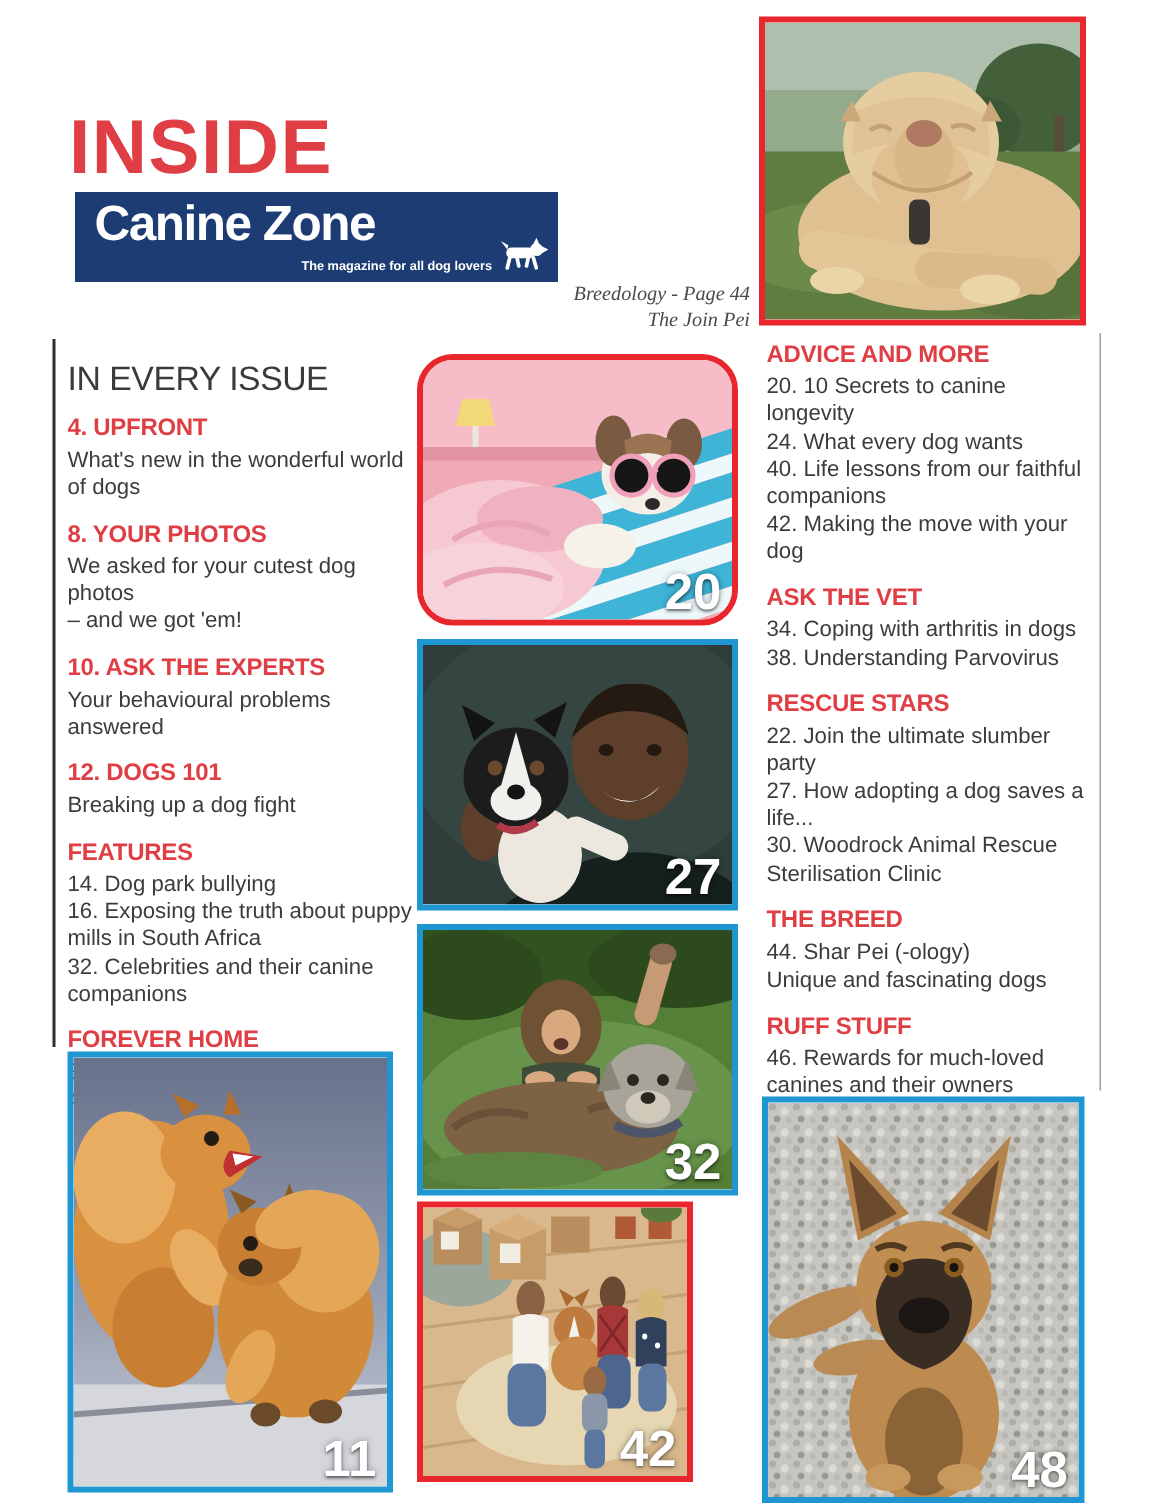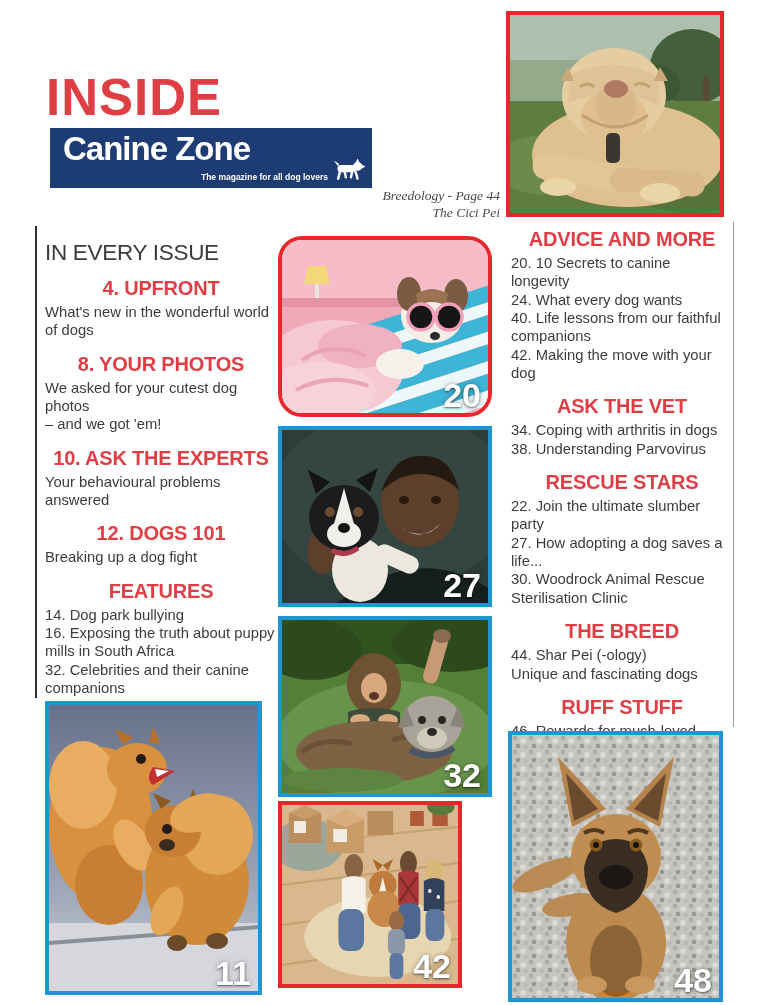--- a/index.html
+++ b/index.html
@@ -20,22 +20,22 @@
            line-height:1.25;color:#4a4a4a;}
   
   .rule-left{position:absolute;left:35px;top:226px;width:2px;height:472px;background:#2e2e2e;}
   .rule-right{position:absolute;left:733px;top:222px;width:1px;height:505px;background:#9b9b9b;}
   
   .col{position:absolute;}
   .col.left{left:45px;top:228px;width:232px;}
   .col.right{left:511px;top:228px;width:222px;}
   .col-title{font-size:22.5px;letter-spacing:-0.3px;color:#3b3b3b;margin-bottom:11px;margin-top:12px;}
   .section{margin-bottom:13px;}
-  .sec-h{color:var(--red_heading,#e03e45);font-size:20px;font-weight:700;
-         letter-spacing:-0.2px;margin-bottom:3px;text-align:center;}
+  .sec-h{color:var(--red_heading,#e03e45);font-size:16px;font-weight:700;
+         letter-spacing:-0.2px;margin-bottom:3px;}
   .item{font-size:14.8px;line-height:1.24;color:#3c3c3c;white-space:pre-line;}
   
   .photo{position:absolute;box-sizing:border-box;overflow:hidden;}
   .photo svg{display:block;width:100%;height:100%;}
   .photo.red{border:4px solid var(--red_border,#e8262c);}
   .photo.blue{border:4px solid var(--blue_border,#1d96d2);}
   .pg-num{position:absolute;right:7px;bottom:1px;font-size:34px;font-weight:700;color:#ffffff;
           line-height:1;text-shadow:0 1px 2px rgba(0,0,0,.5),0 0 5px rgba(0,0,0,.3);}
   #ph-sharpei{left:506px;top:11px;width:218px;height:206px;}
   #ph-20{left:278px;top:236px;width:214px;height:181px;border-radius:24px;}
@@ -64,21 +64,21 @@
         <rect x="11" y="19" width="3.4" height="13" rx="1.6" transform="rotate(14 12.7 19)"></rect>
         <rect x="17" y="19" width="3.4" height="11" rx="1.6" transform="rotate(-12 18.7 19)"></rect>
         <rect x="28" y="19" width="3.4" height="11" rx="1.6" transform="rotate(12 29.7 19)"></rect>
         <rect x="32" y="19" width="3.4" height="13" rx="1.6" transform="rotate(-16 33.7 19)"></rect>
       </g>
     </svg>
   </div>
 
   <div class="caption">
     <div>Breedology - Page 44</div>
-    <div>The Cici Pei</div>
+    <div>The Join Pei</div>
   </div>
 
   <div class="rule-left"></div>
   <div class="rule-right"></div>
 
   <div class="col left">
     <div class="col-title">IN EVERY ISSUE</div>
     <div class="section">
       <div class="sec-h">4. UPFRONT</div>
       <div class="item">What's new in the wonderful world

